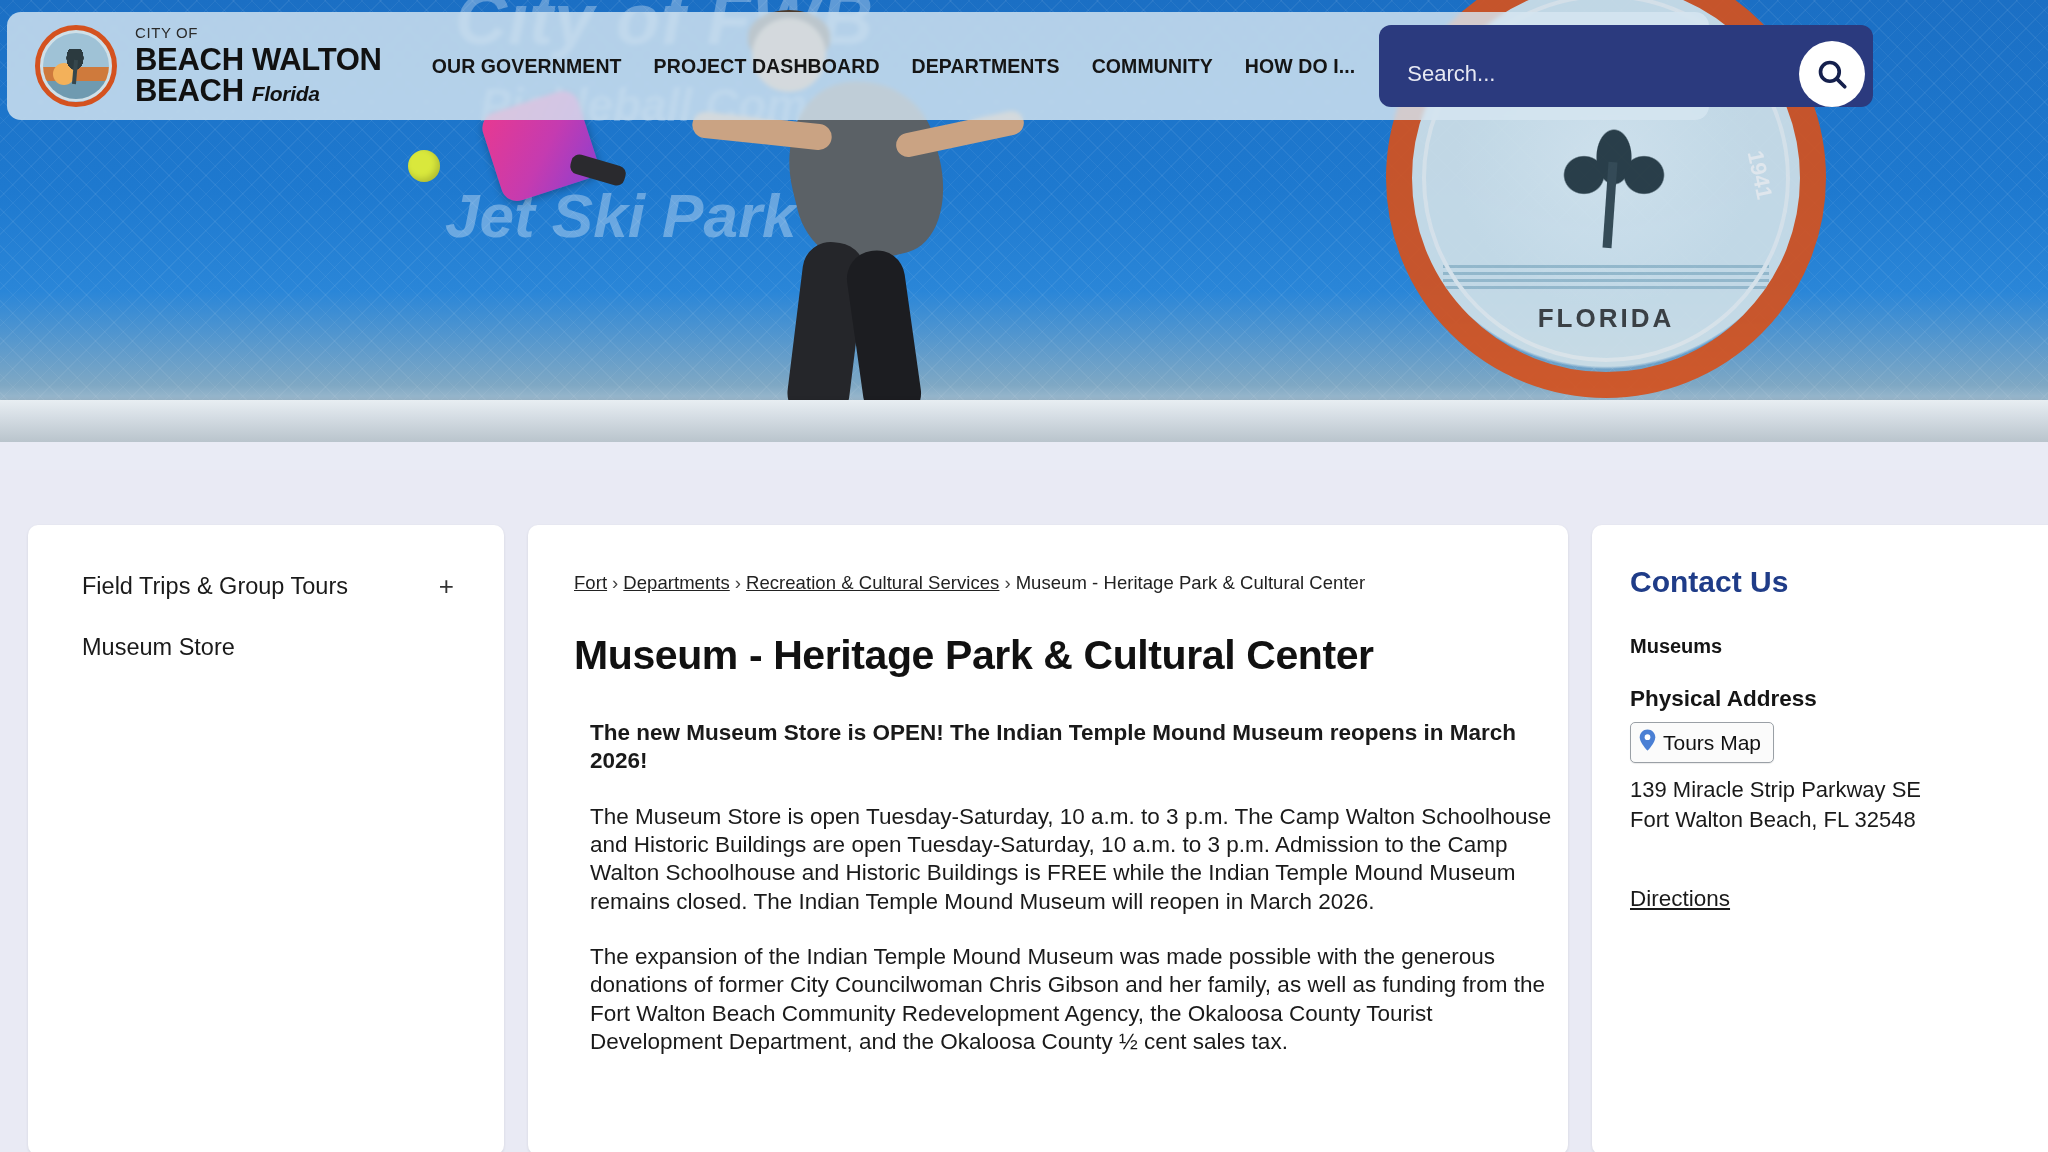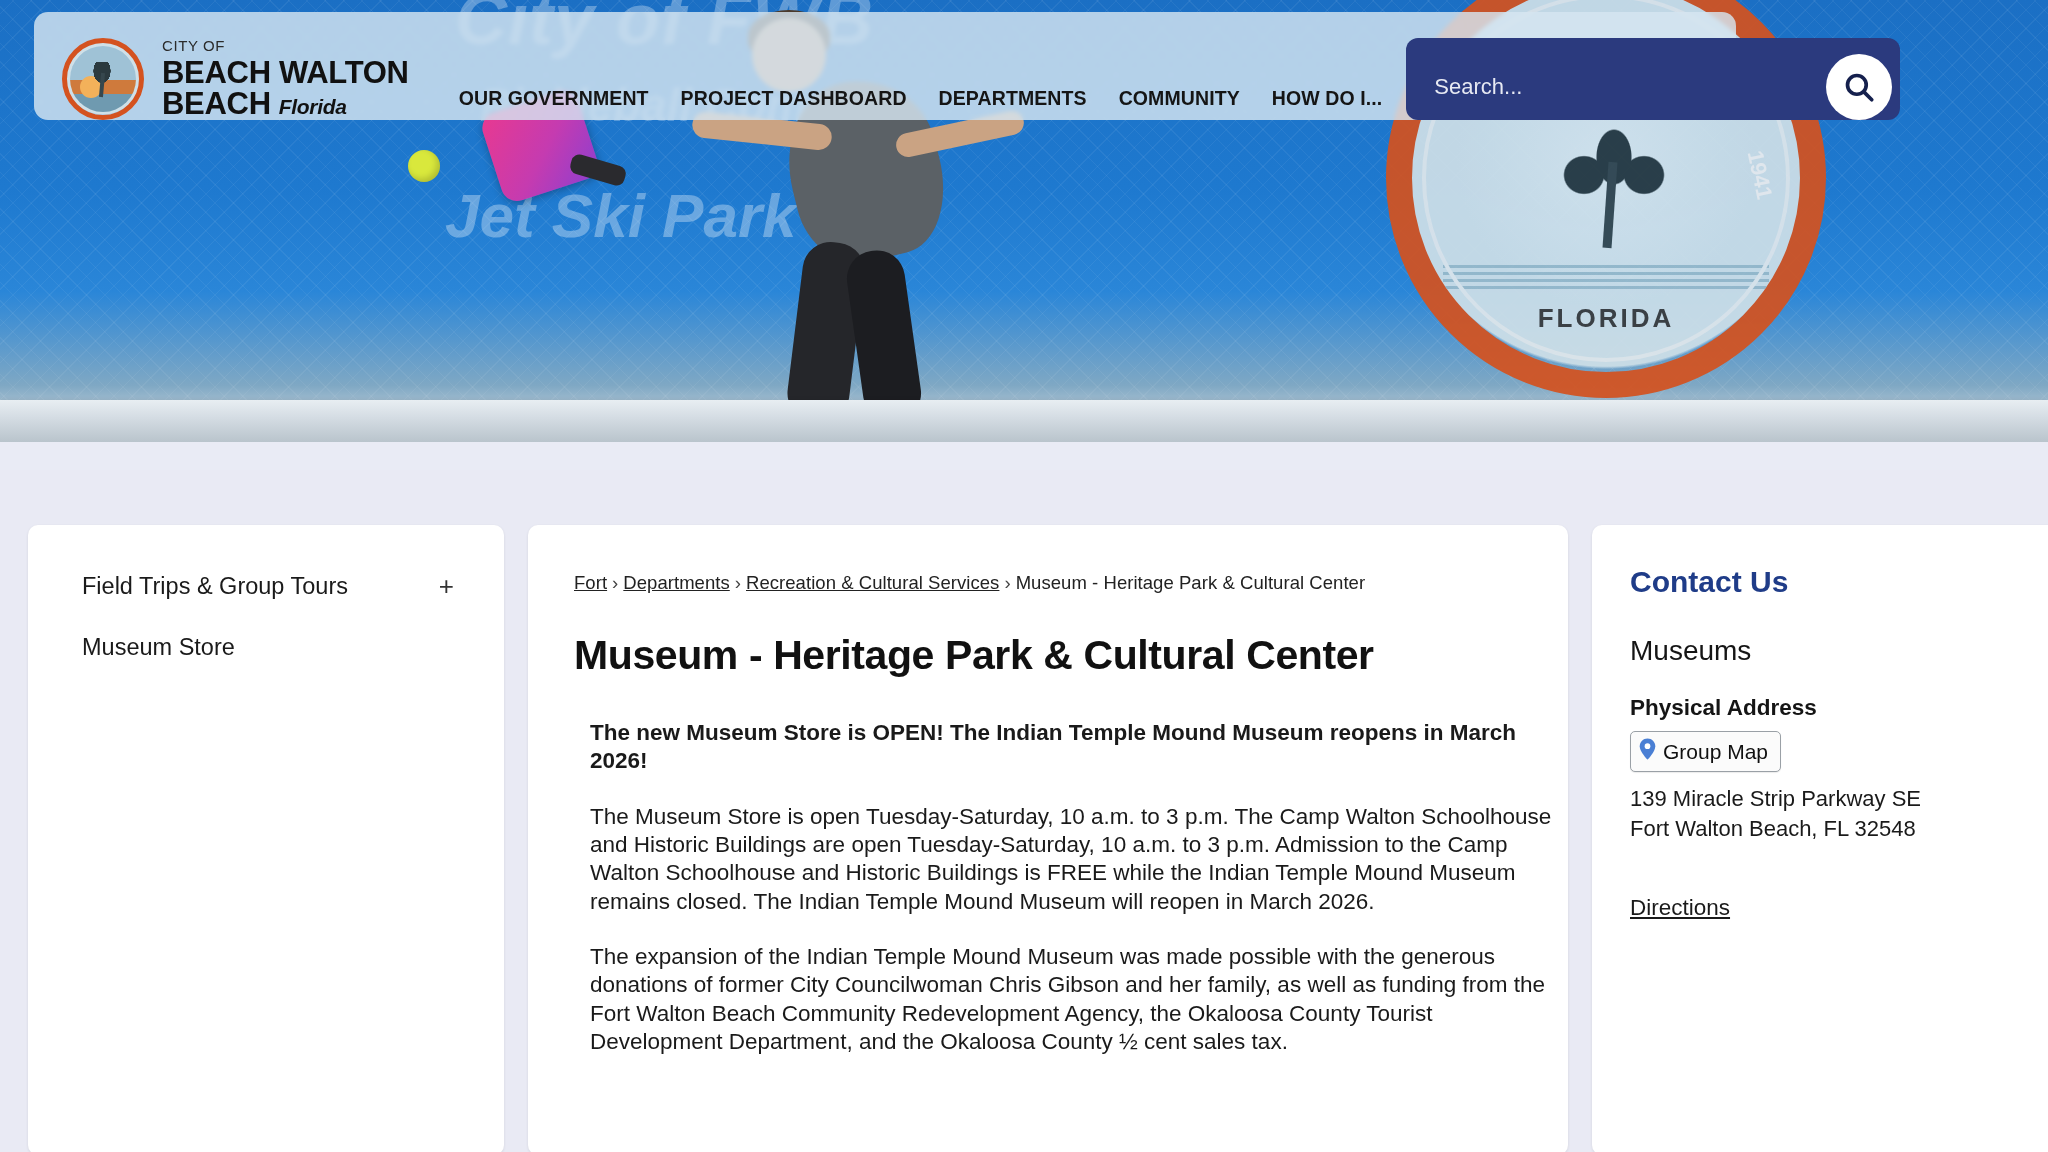--- a/index.html
+++ b/index.html
@@ -248,28 +248,28 @@
     left: 408px; top: 150px;
     width: 32px; height: 32px;
     border-radius: 50%;
     background: #d9e83c;
     box-shadow: inset -3px -3px 6px rgba(0,0,0,0.18);
   }
 
   
   .header-bar {
     position: absolute;
-    left: 34px;
+    left: 7px;
     top: 12px;
     width: 1702px;
     height: 108px;
     background: rgba(214, 229, 240, 0.82);
     border-radius: 14px;
     display: flex;
-    align-items: flex-end;
+    align-items: center;
     padding: 0 14px;
     backdrop-filter: blur(2px);
   }
   .logo-seal {
     width: 82px; height: 82px;
     border-radius: 50%;
     background: radial-gradient(circle at 50% 45%, #cfe0e8 0 62%, #cfe0e8 72%, transparent 73%);
     border: 5px solid #d4521f;
     position: relative;
     margin-left: 14px;
@@ -448,22 +448,22 @@
     min-height: 630px;
     padding: 30px 34px;
   }
   .contact h2 {
     font-size: 30px;
     font-weight: bold;
     color: #1f3c88;
     margin: 10px 0 0 4px;
   }
   .contact .dept {
-    font-size: 28px;
-    font-weight: normal;
+    font-size: 20px;
+    font-weight: bold;
     color: #151515;
     margin: 36px 0 0 4px;
   }
   .contact .label {
     font-size: 22.5px;
     font-weight: bold;
     color: #151515;
     margin: 28px 0 0 4px;
   }
   .viewmap {
@@ -606,21 +606,21 @@
       <h2>Contact Us</h2>
       <div class="dept">Museums</div>
       <div class="label">Physical Address</div>
       <div class="viewmap">
         <span>
           <svg width="17" height="22" viewBox="0 0 24 30">
             <path d="M12 0C5.9 0 1 4.9 1 11c0 8 11 19 11 19s11-11 11-19c0-6.1-4.9-11-11-11z" fill="#4a7fd4"></path>
             <circle cx="12" cy="11" r="4" fill="#ffffff"></circle>
           </svg>
         </span>
-        <span>Group Map</span>
+        <span>Tours Map</span>
       </div>
       <div class="addr">
         <div>139 Miracle Strip Parkway SE</div>
         <div>Fort Walton Beach, FL 32548</div>
       </div>
       <a class="link">Directions</a>
     </aside>
 
   </div>
 </div>

